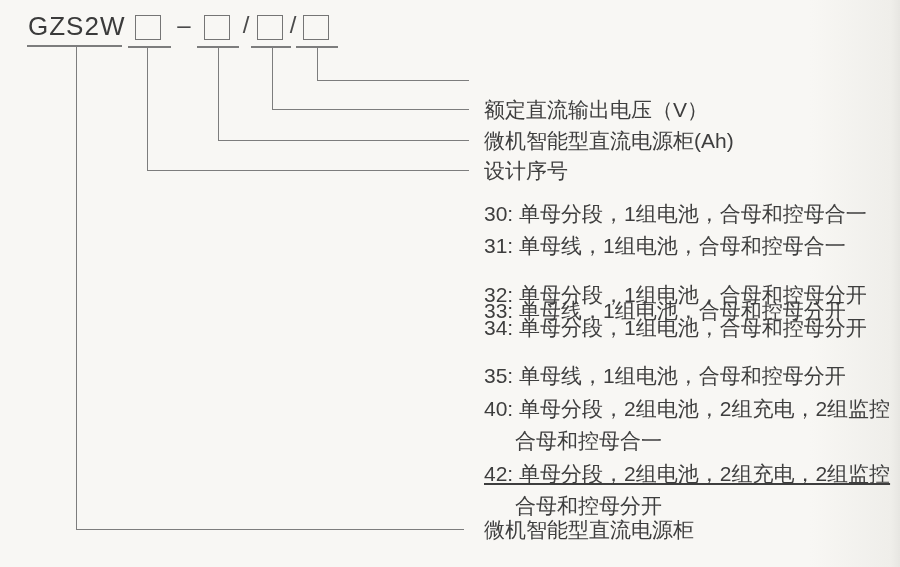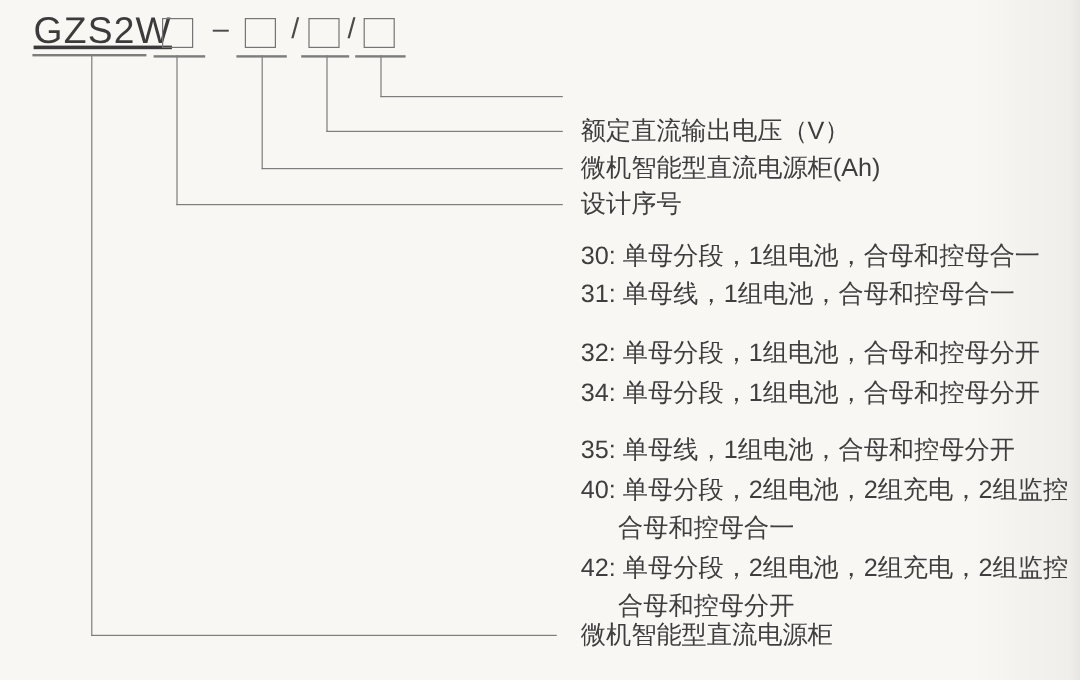--- a/index.html
+++ b/index.html
@@ -16,26 +16,25 @@
     height: 567px;
     margin: 0;
     background: linear-gradient(90deg, #f8f7f4 0%, #f8f7f4 90%, #efeeea 99%, #e7e6e2 100%);
     overflow: hidden;
     color: #3b3b3b;
   }
   .model-prefix {
     position: absolute;
     left: 28px;
     top: 13px;
-    font-size: 31px;
+    font-size: 26px;
     line-height: 26px;
     letter-spacing: 1px;
     color: #3b3b3b;
     white-space: nowrap;
-    text-decoration: underline;
   }
   .code-box {
     position: absolute;
     top: 15px;
     width: 24px;
     height: 23px;
     border: 1.5px solid #757575;
     background: transparent;
   }
   .sep {
@@ -100,22 +99,23 @@
   <div class="vline" style="left:76px;top:45px;height:485px;"></div>
   <div class="hline" style="left:76px;top:529px;width:388px;"></div>
 
   <div class="rlabel" style="top:98px;">额定直流输出电压（V）</div>
   <div class="rlabel" style="top:129px;">微机智能型直流电源柜(Ah)</div>
   <div class="rlabel" style="top:159px;">设计序号</div>
 
   <div class="rlabel" style="top:202px;">30: 单母分段，1组电池，合母和控母合一</div>
   <div class="rlabel" style="top:234px;">31: 单母线，1组电池，合母和控母合一</div>
   <div class="rlabel" style="top:283px;">32: 单母分段，1组电池，合母和控母分开</div>
+  <div class="rlabel" style="top:299px;">33: 单母线，1组电池，合母和控母分开</div>
   <div class="rlabel" style="top:316px;">34: 单母分段，1组电池，合母和控母分开</div>
   <div class="rlabel" style="top:364px;">35: 单母线，1组电池，合母和控母分开</div>
   <div class="rlabel" style="top:397px;">40: 单母分段，2组电池，2组充电，2组监控</div>
   <div class="rlabel indent" style="top:429px;">合母和控母合一</div>
-  <div class="rlabel" style="top:462px;">42: 单母分段，2组电池，2组充电，2组监控</div>
+  <div class="rlabel" style="top:462px;text-decoration:underline;">42: 单母分段，2组电池，2组充电，2组监控</div>
   <div class="rlabel indent" style="top:494px;">合母和控母分开</div>
 
   <div class="rlabel" style="top:518px;">微机智能型直流电源柜</div>
 
 </div>
 
 </body></html>

